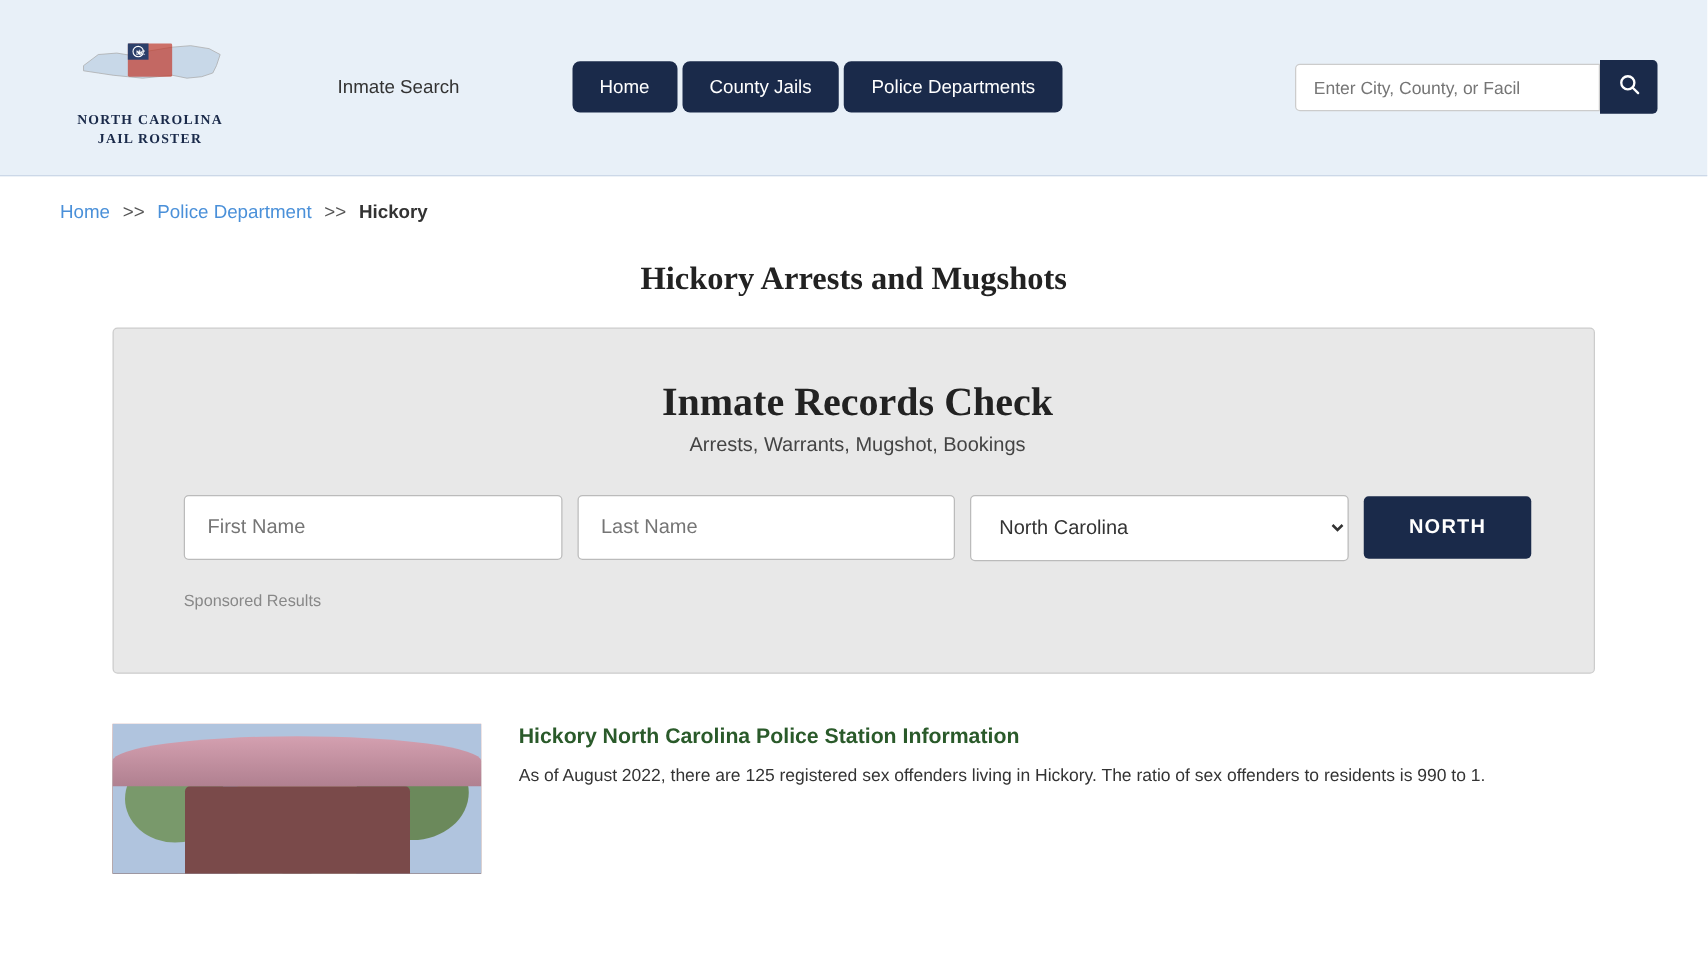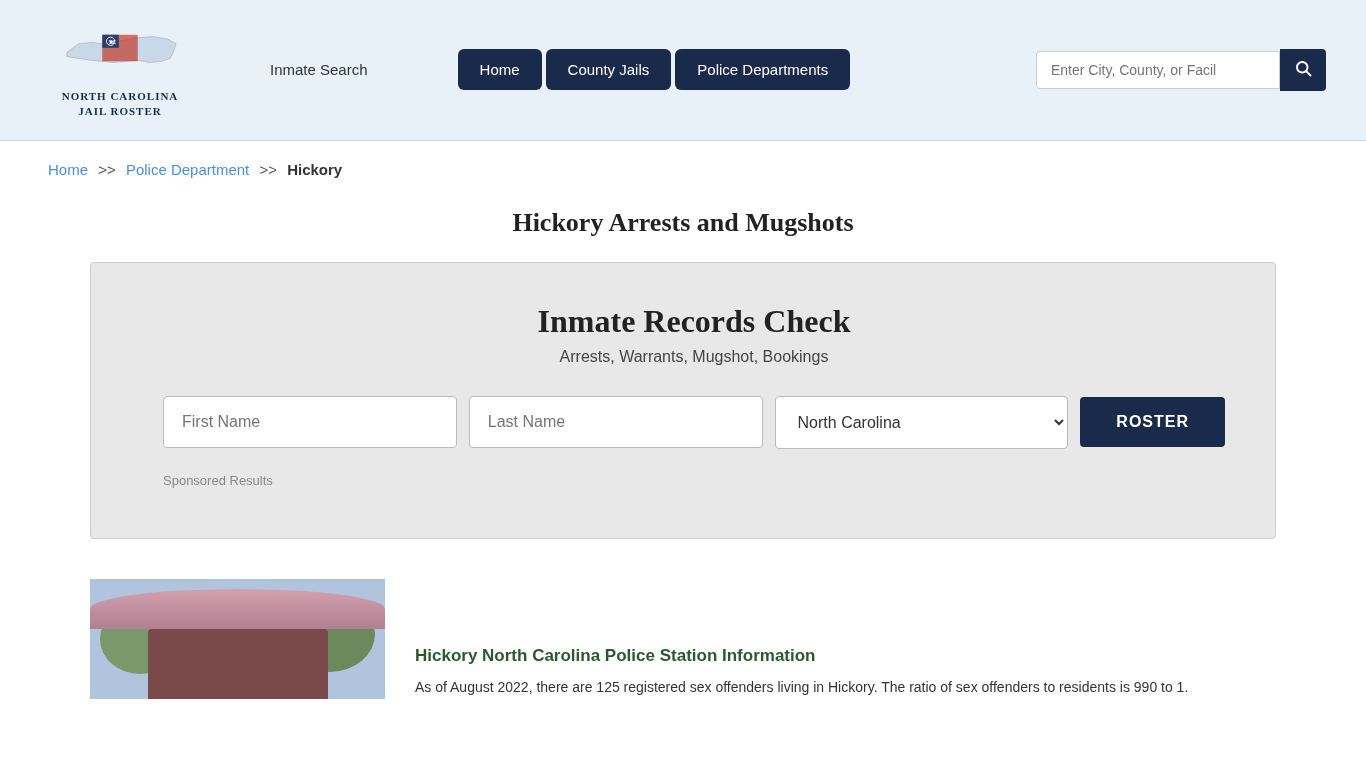--- a/index.html
+++ b/index.html
@@ -99,21 +99,21 @@
       color: #222;
       margin: 10px 0 24px 0;
       font-family: Georgia, serif;
     }
 
     
     .records-box {
       background: #e8e8e8;
       border: 1px solid #ccc;
       margin: 0 90px 30px 90px;
-      padding: 40px 50px 50px 72px;
+      padding: 40px 50px 50px 56px;
       border-radius: 4px;
     }
     .records-box-title {
       text-align: center;
       font-size: 32px;
       font-weight: bold;
       color: #222;
       font-family: Georgia, serif;
       margin-bottom: 8px;
     }
@@ -168,21 +168,21 @@
       font-size: 13px;
       color: #888;
       font-family: Arial, sans-serif;
     }
 
     
     .article-section {
       padding: 10px 90px 30px 90px;
       display: flex;
       gap: 30px;
-      align-items: flex-end;
+      align-items: flex-start;
     }
     
     .article-img-placeholder {
       width: 295px;
       min-width: 295px;
       height: 120px;
       background: linear-gradient(180deg, #c9a0a0 0%, #8b5a5a 40%, #6b4a4a 100%);
       position: relative;
       overflow: hidden;
     }
@@ -291,21 +291,21 @@
       <option>California</option>
       <option>Colorado</option>
       <option>Connecticut</option>
       <option>Delaware</option>
       <option>Florida</option>
       <option>Georgia</option>
       <option>South Carolina</option>
       <option>Tennessee</option>
       <option>Virginia</option>
     </select>
-    <button class="records-search-btn">ROSTER</button>
+    <button class="records-search-btn">NORTH</button>
   </div>
 
   <div class="sponsored-label">Sponsored Results</div>
 </div>
 
 <div class="article-section">
 
   <div class="article-img-placeholder">
     <svg width="295" height="120" viewBox="0 0 295 120" xmlns="http://www.w3.org/2000/svg">
 

